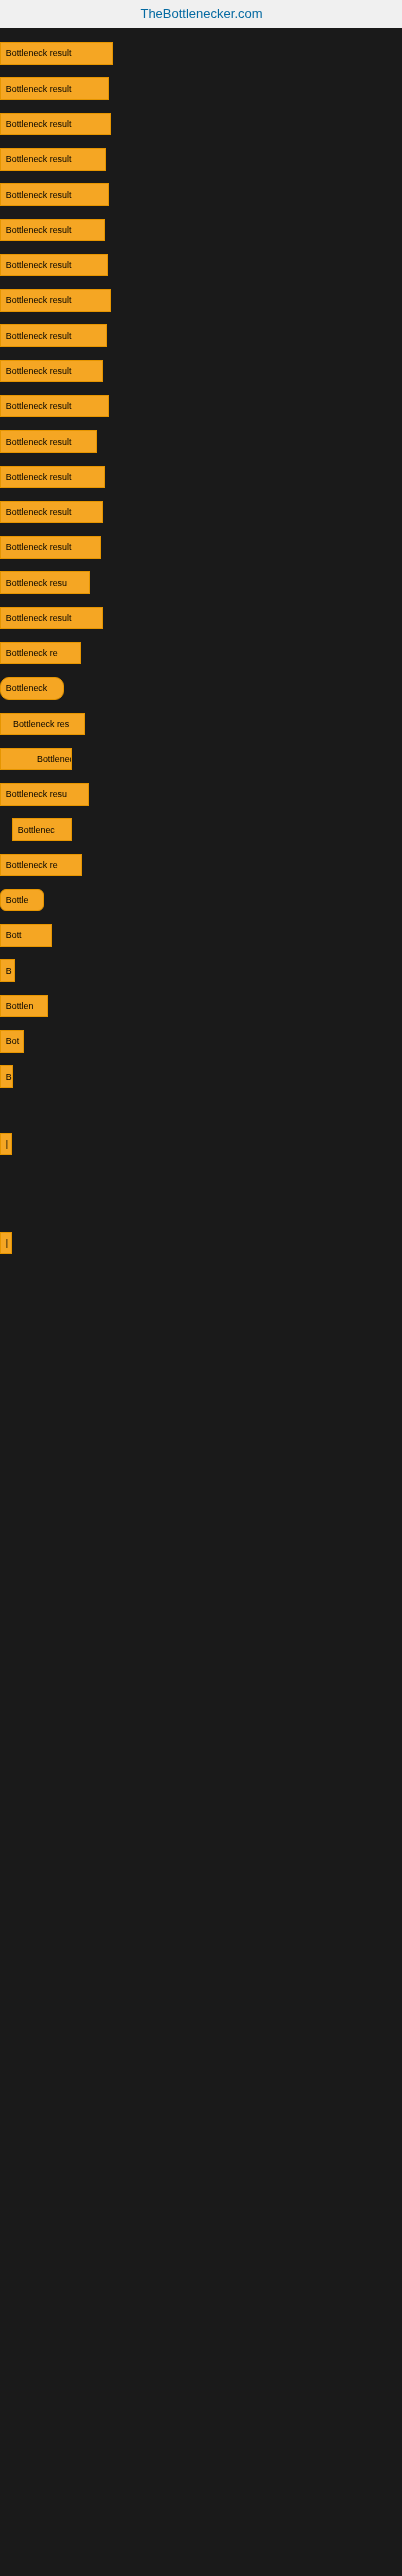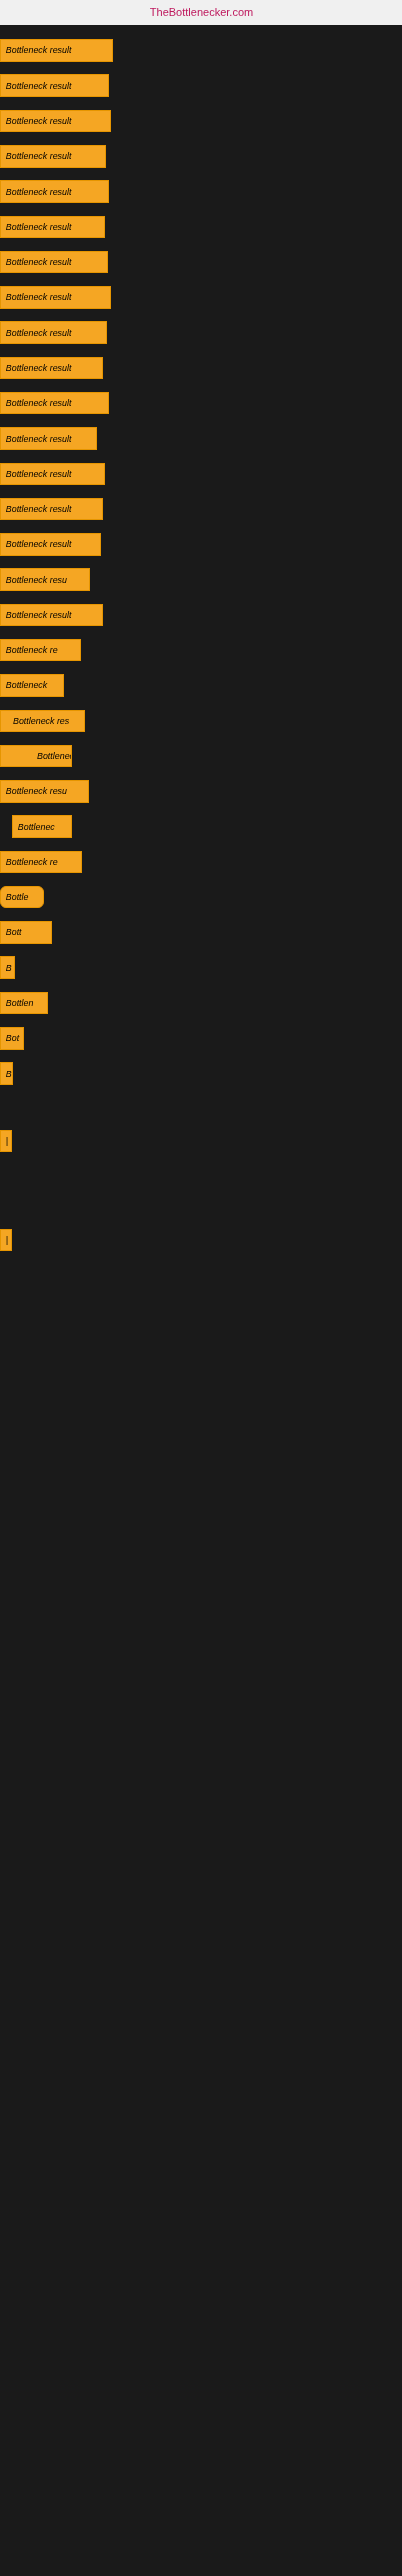--- a/index.html
+++ b/index.html
@@ -11,33 +11,32 @@
     body {
       background-color: #1a1a1a;
       width: 403px;
       min-height: 2576px;
       font-family: Arial, sans-serif;
       position: relative;
     }
 
     .site-title {
       text-align: center;
-      color: #be185d;
-      font-size: 11px;
+      color: #0369a1;
+      font-size: 13px;
       padding: 6.4px 0;
       background-color: #f0f0f0;
       width: 100%;
     }
 
     .bars-container {
       padding: 8px 0;
       display: flex;
       flex-direction: column;
       gap: 0px;
-      font-style: italic;
     }
 
     .bar-row {
       display: flex;
       align-items: center;
       padding: 6.4px 0 6.4px 0;
     }
 
     .bar {
       background-color: #f5a623;
@@ -107,21 +106,21 @@
     <div class="bar-row">
       <div class="bar" style="width: 90px;">Bottleneck resu</div>
     </div>
     <div class="bar-row">
       <div class="bar" style="width: 103px;">Bottleneck result</div>
     </div>
     <div class="bar-row">
       <div class="bar" style="width: 81px;">Bottleneck re</div>
     </div>
     <div class="bar-row">
-      <div class="bar" style="width: 64px;">Bottleneck</div>
+      <div class="bar" style="width: 64px; border-radius: 9px;">Bottleneck</div>
     </div>
     <div class="bar-row">
       <div class="bar" style="width: 85px; padding-left: 12px;">Bottleneck res</div>
     </div>
     <div class="bar-row">
       <div class="bar" style="width: 72px; padding-left: 36px;">Bottleneck r</div>
     </div>
     <div class="bar-row">
       <div class="bar" style="width: 89px;">Bottleneck resu</div>
     </div>

